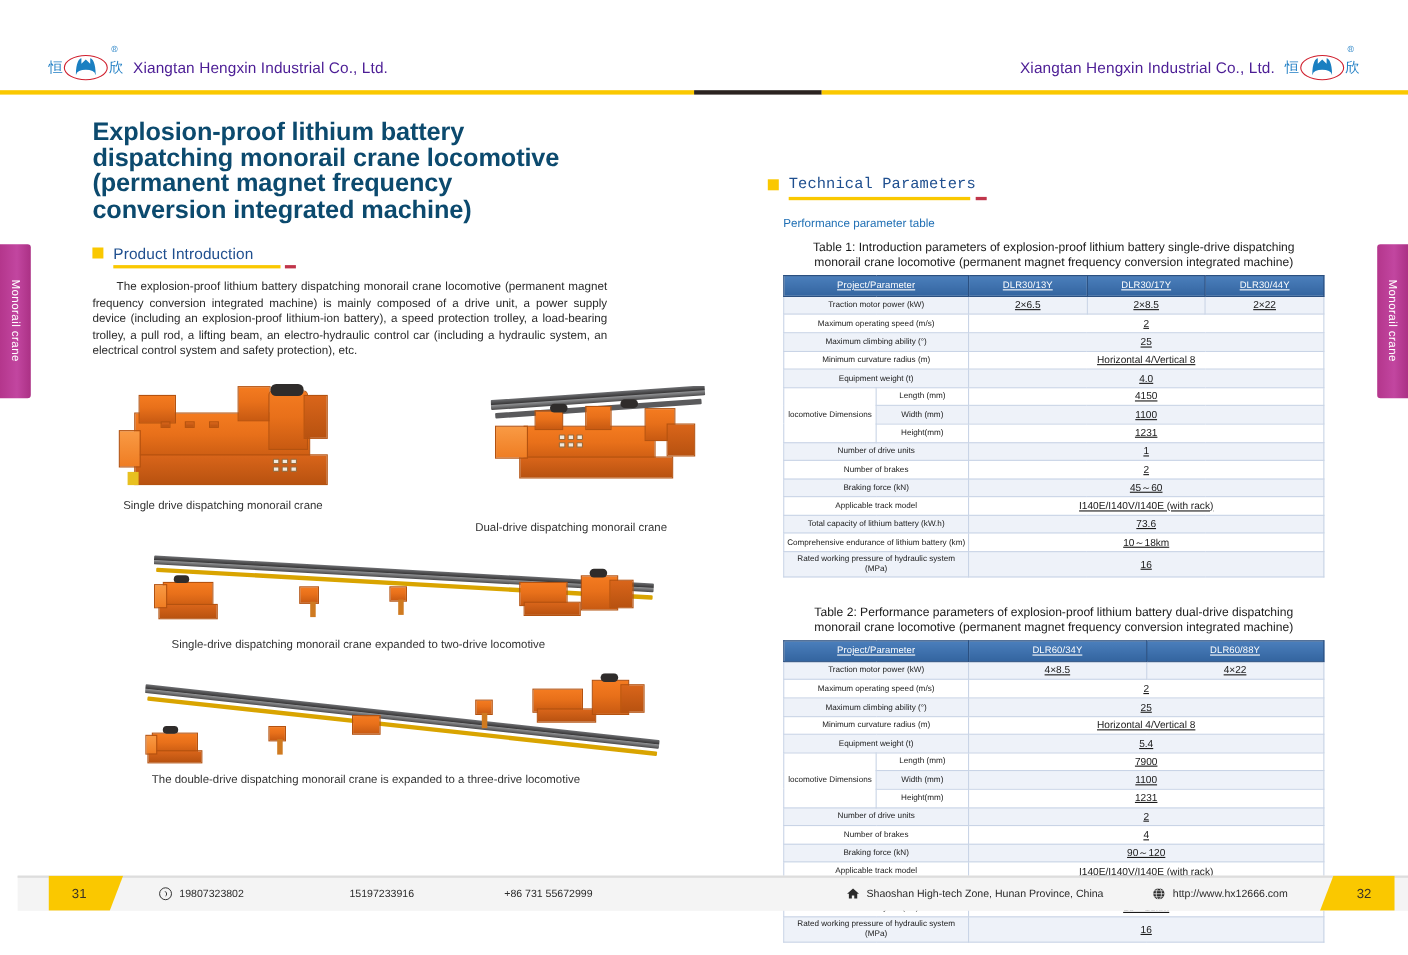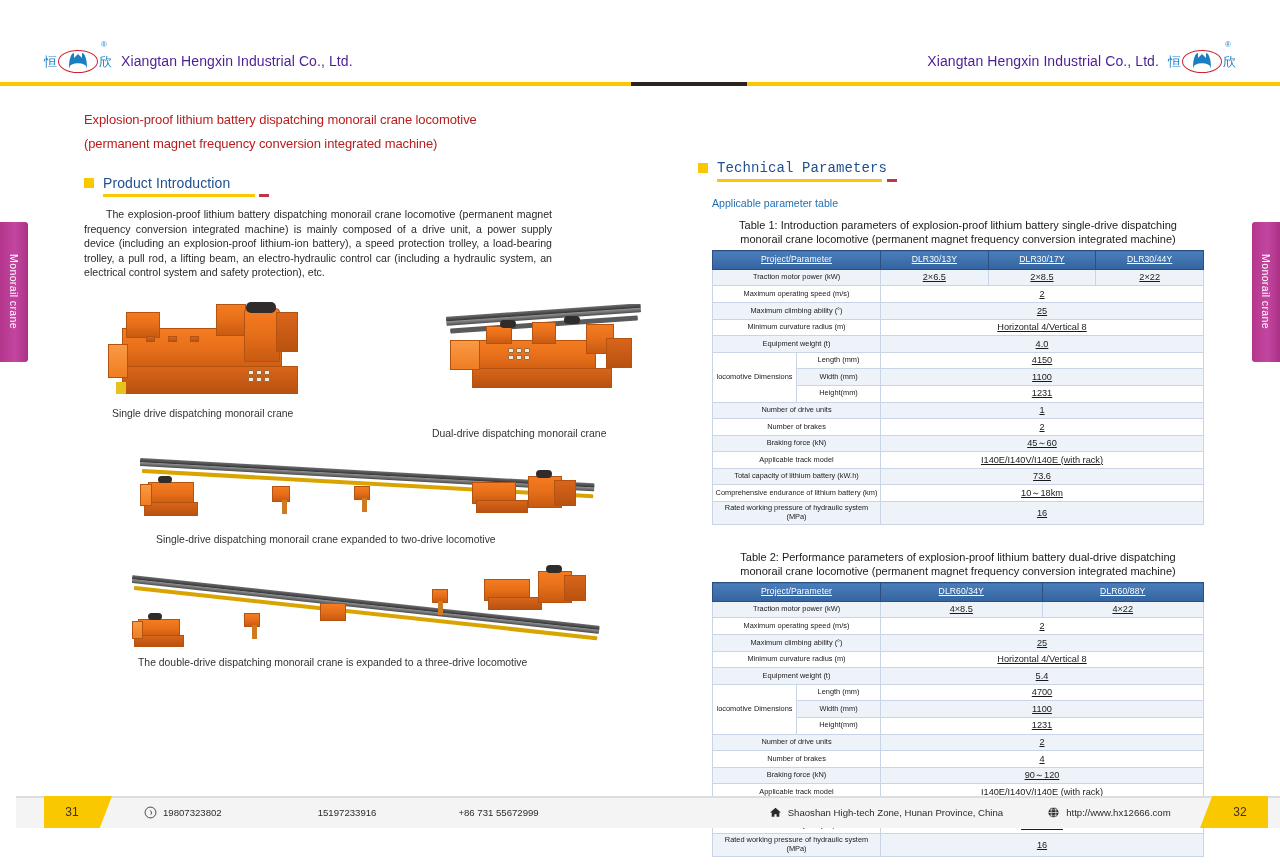--- a/index.html
+++ b/index.html
@@ -37,21 +37,21 @@
   }
   .side-tab.left { left: 0; border-radius: 0 3px 3px 0; }
   .side-tab.right { right: 0; border-radius: 3px 0 0 3px; }
   .side-tab span {
     writing-mode: vertical-rl; font-size: 10.5px; color: #fff; letter-spacing: .4px; white-space: nowrap;
   }
 
   
   .left-col { position: absolute; left: 84px; top: 108px; width: 560px; }
   .main-title {
-    font-size: 13px; line-height: 23.5px; color: #b91c1c; font-weight: 400;
+    font-size: 23px; line-height: 23.5px; color: #0c4a6e; font-weight: 700;
     width: 450px; letter-spacing: -.1px;
   }
   .sec-head { display: flex; align-items: center; gap: 9px; margin-top: 20px; }
   .sec-square { width: 10px; height: 10px; background: #fac800; flex: 0 0 auto; }
   .sec-title { font-size: 14px; color: #1f4f8f; letter-spacing: .1px; }
   .sec-underline { position: relative; width: 183px; height: 4px; margin: 3px 0 0 19px; }
   .sec-underline .ul-y { position: absolute; left: 0; top: 0; width: 152px; height: 2.5px; background: #fac800; }
   .sec-underline .ul-r { position: absolute; left: 156px; top: 0; width: 10px; height: 2.5px; background: #c0354a; }
   .body-text {
     margin-top: 9px; width: 468px; font-size: 10.6px; line-height: 14.6px;
@@ -285,21 +285,21 @@
 
     <div class="sec-head" style="margin-top:0;font-family:Liberation Mono, monospace;">
       <span class="sec-square"></span>
       <span class="sec-title">Technical Parameters</span>
     </div>
     <div class="sec-underline" style="width:200px;">
       <span class="ul-y" style="width:165px;"></span>
       <span class="ul-r" style="left:170px;"></span>
     </div>
 
-    <div class="perf-label">Applicable parameter table</div>
+    <div class="perf-label">Performance parameter table</div>
 
     <div class="tbl-title">Table 1: Introduction parameters of explosion-proof lithium battery single-drive dispatching monorail crane locomotive (permanent magnet frequency conversion integrated machine)</div>
 
     <table class="param">
       <thead>
         <tr>
           <th colspan="2" style="width:168px;">Project/Parameter</th>
           <th>DLR30/13Y</th>
           <th>DLR30/17Y</th>
           <th>DLR30/44Y</th>
@@ -402,21 +402,21 @@
           <td colspan="2">Minimum curvature radius (m)</td>
           <td class="val" colspan="2">Horizontal 4/Vertical 8</td>
         </tr>
         <tr class="odd">
           <td colspan="2">Equipment weight (t)</td>
           <td class="val" colspan="2">5.4</td>
         </tr>
         <tr class="even">
           <td class="rh" rowspan="3" style="width:72px;">locomotive Dimensions</td>
           <td>Length (mm)</td>
-          <td class="val" colspan="2">4700</td>
+          <td class="val" colspan="2">7900</td>
         </tr>
         <tr class="odd">
           <td>Width (mm)</td>
           <td class="val" colspan="2">1100</td>
         </tr>
         <tr class="even">
           <td>Height(mm)</td>
           <td class="val" colspan="2">1231</td>
         </tr>
         <tr class="odd">

